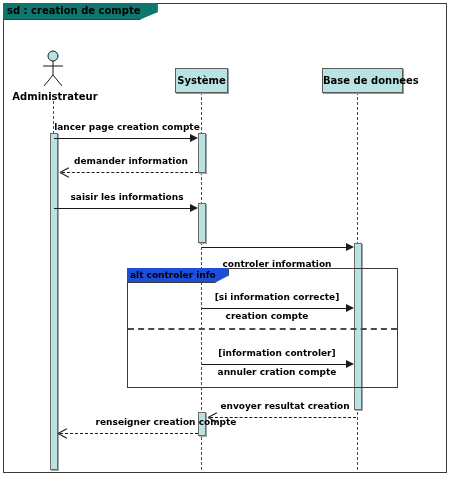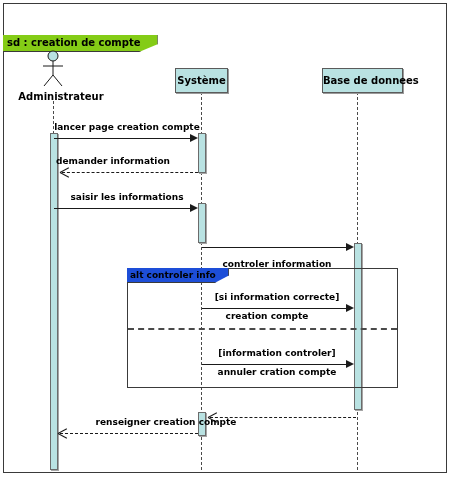--- a/index.html
+++ b/index.html
@@ -34,29 +34,28 @@
   .sd-tab {
     position: absolute;
     left: 3px;
     top: 3px;
     height: 17px;
     padding: 0 16px 0 4px;
     border: 1px solid #3a3a3a;
     border-top: none;
     border-left: none;
     box-sizing: border-box;
-    background: #84cc16;
+    background: #0f766e;
     font-size: 10px;
     font-weight: bold;
     color: #000000;
     line-height: 16px;
     white-space: nowrap;
     
     clip-path: polygon(0 0, 100% 0, 100% 55%, 88% 100%, 0 100%);
-    margin-top: 32px;
   }
 
   
   .lifeline {
     position: absolute;
     width: 0;
     border-left: 1px dashed #4a4a4a;
   }
 
   
@@ -184,39 +183,39 @@
 
   <div class="actor" style="left:37px; top:50px; width:32px; height:38px;">
     <svg width="32" height="38" viewBox="0 0 32 38">
       <circle cx="16" cy="6" r="5" fill="#b9e2e2" stroke="#1a1a1a" stroke-width="1"></circle>
       <line x1="16" y1="11" x2="16" y2="25" stroke="#1a1a1a" stroke-width="1"></line>
       <line x1="6" y1="16" x2="26" y2="16" stroke="#1a1a1a" stroke-width="1"></line>
       <line x1="16" y1="25" x2="7" y2="36" stroke="#1a1a1a" stroke-width="1"></line>
       <line x1="16" y1="25" x2="25" y2="36" stroke="#1a1a1a" stroke-width="1"></line>
     </svg>
   </div>
-  <div class="actor-label" style="left:11px; top:91px; width:100px;">Administrateur</div>
+  <div class="actor-label" style="left:5px; top:91px; width:100px;">Administrateur</div>
 
   <div class="participant" style="left:175px; top:68px; width:53px; height:25px;">Système</div>
 
   <div class="participant" style="left:322px; top:68px; width:81px; height:25px;">Base de donnees</div>
 
   <div class="activation" style="left:50px; top:133px; height:337px;"></div>
 
   <div class="activation" style="left:198px; top:133px; height:40px;"></div>
   <div class="activation" style="left:198px; top:203px; height:40px;"></div>
   <div class="activation" style="left:198px; top:412px; height:24px;"></div>
 
   <div class="activation" style="left:354px; top:243px; height:167px;"></div>
 
   <div class="msg-label" style="left:54px; top:122px; width:146px;">lancer page creation compte</div>
   <div class="msg-line" style="left:54px; top:138px; width:136px;"></div>
   <div class="arrowhead solid-right" style="left:190px; top:134px;"></div>
 
-  <div class="msg-label" style="left:44px; top:156px; width:138px;">demander information</div>
+  <div class="msg-label" style="left:62px; top:156px; width:138px;">demander information</div>
   <div class="msg-line dashed" style="left:62px; top:172px; width:136px;"></div>
   <div class="arrowhead open-left" style="left:60px; top:168px;"></div>
 
   <div class="msg-label" style="left:54px; top:192px; width:146px;text-align:center;">saisir les informations</div>
   <div class="msg-line" style="left:54px; top:208px; width:136px;"></div>
   <div class="arrowhead solid-right" style="left:190px; top:204px;"></div>
 
   <div class="msg-label" style="left:202px; top:231px; width:150px;margin-top:28px;">controler information</div>
   <div class="msg-line" style="left:202px; top:247px; width:144px;"></div>
   <div class="arrowhead solid-right" style="left:346px; top:243px;"></div>
@@ -228,20 +227,21 @@
   <div class="msg-label" style="left:202px; top:292px; width:150px;">[si information correcte]</div>
   <div class="msg-line" style="left:202px; top:308px; width:144px;"></div>
   <div class="arrowhead solid-right" style="left:346px; top:304px;"></div>
   <div class="msg-label" style="left:192px; top:311px; width:150px;">creation compte</div>
 
   <div class="msg-label" style="left:202px; top:348px; width:150px;">[information controler]</div>
   <div class="msg-line" style="left:202px; top:364px; width:144px;"></div>
   <div class="arrowhead solid-right" style="left:346px; top:360px;"></div>
   <div class="msg-label" style="left:202px; top:367px; width:150px;">annuler cration compte</div>
 
+  <div class="msg-label" style="left:210px; top:401px; width:150px;">envoyer resultat creation</div>
   <div class="msg-line dashed" style="left:210px; top:417px; width:146px;"></div>
   <div class="arrowhead open-left" style="left:208px; top:413px;"></div>
 
   <div class="msg-label" style="left:60px; top:417px; width:146px;margin-left:33px;">renseigner creation compte</div>
   <div class="msg-line dashed" style="left:60px; top:433px; width:138px;"></div>
   <div class="arrowhead open-left" style="left:58px; top:429px;"></div>
 
 </div>
 
 </body></html>

